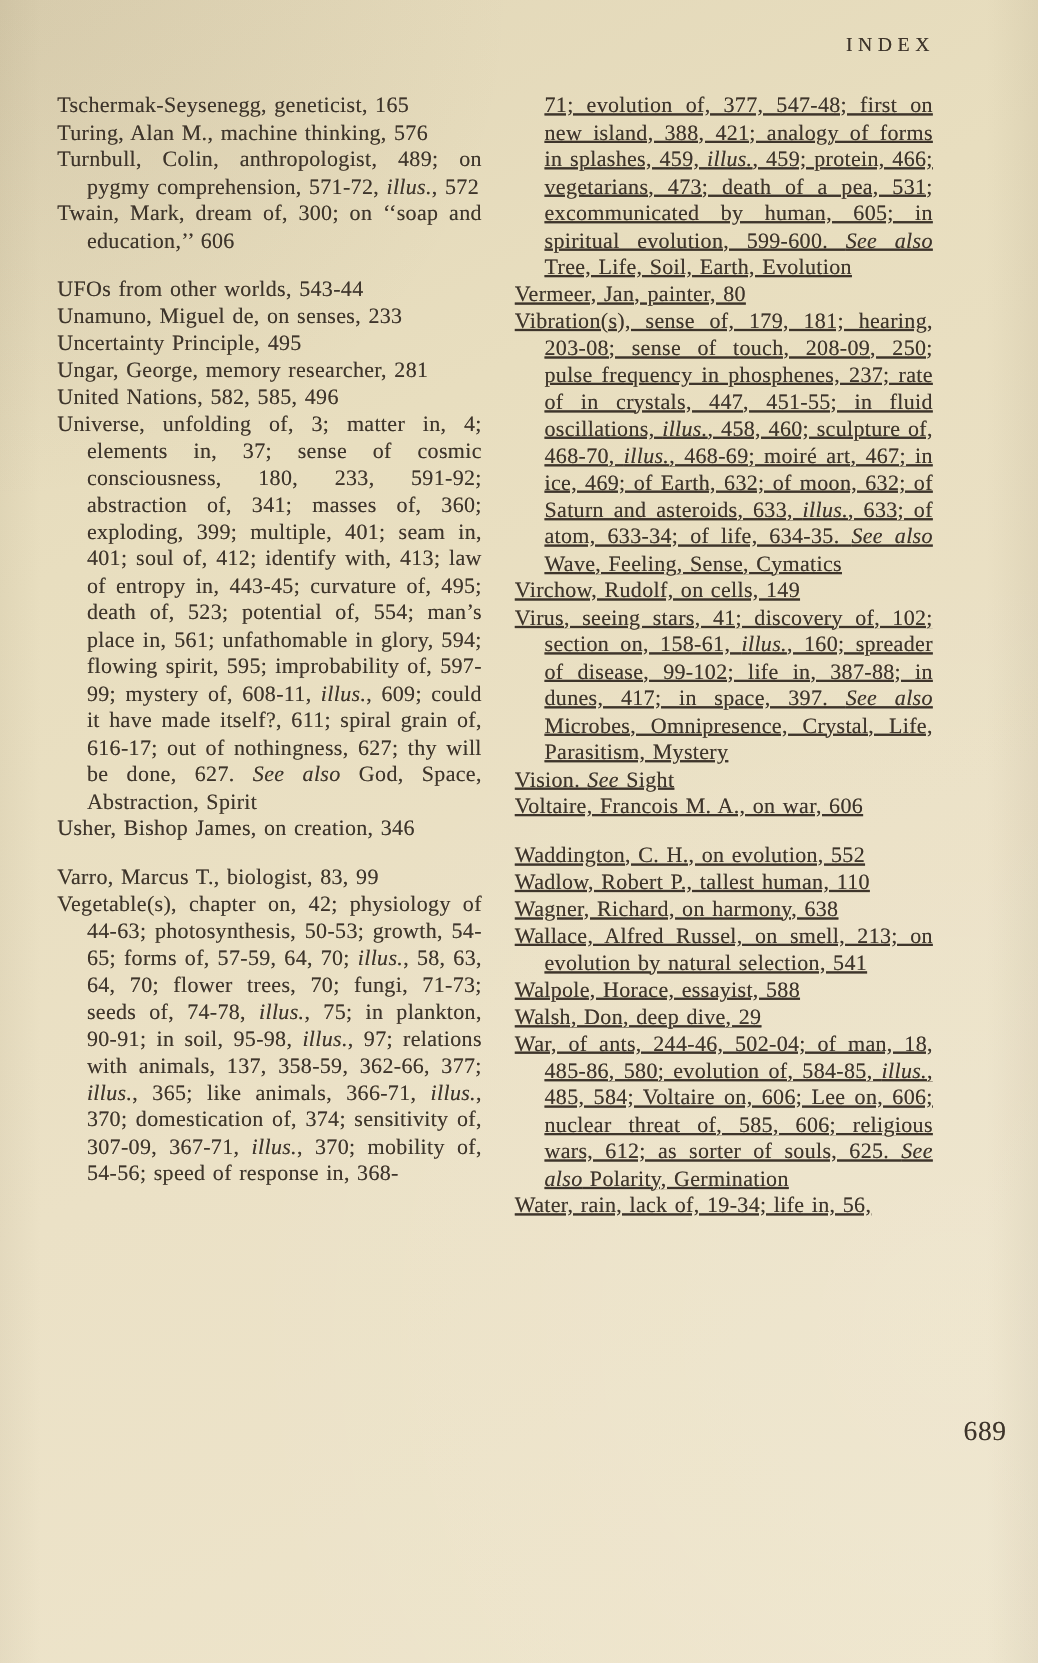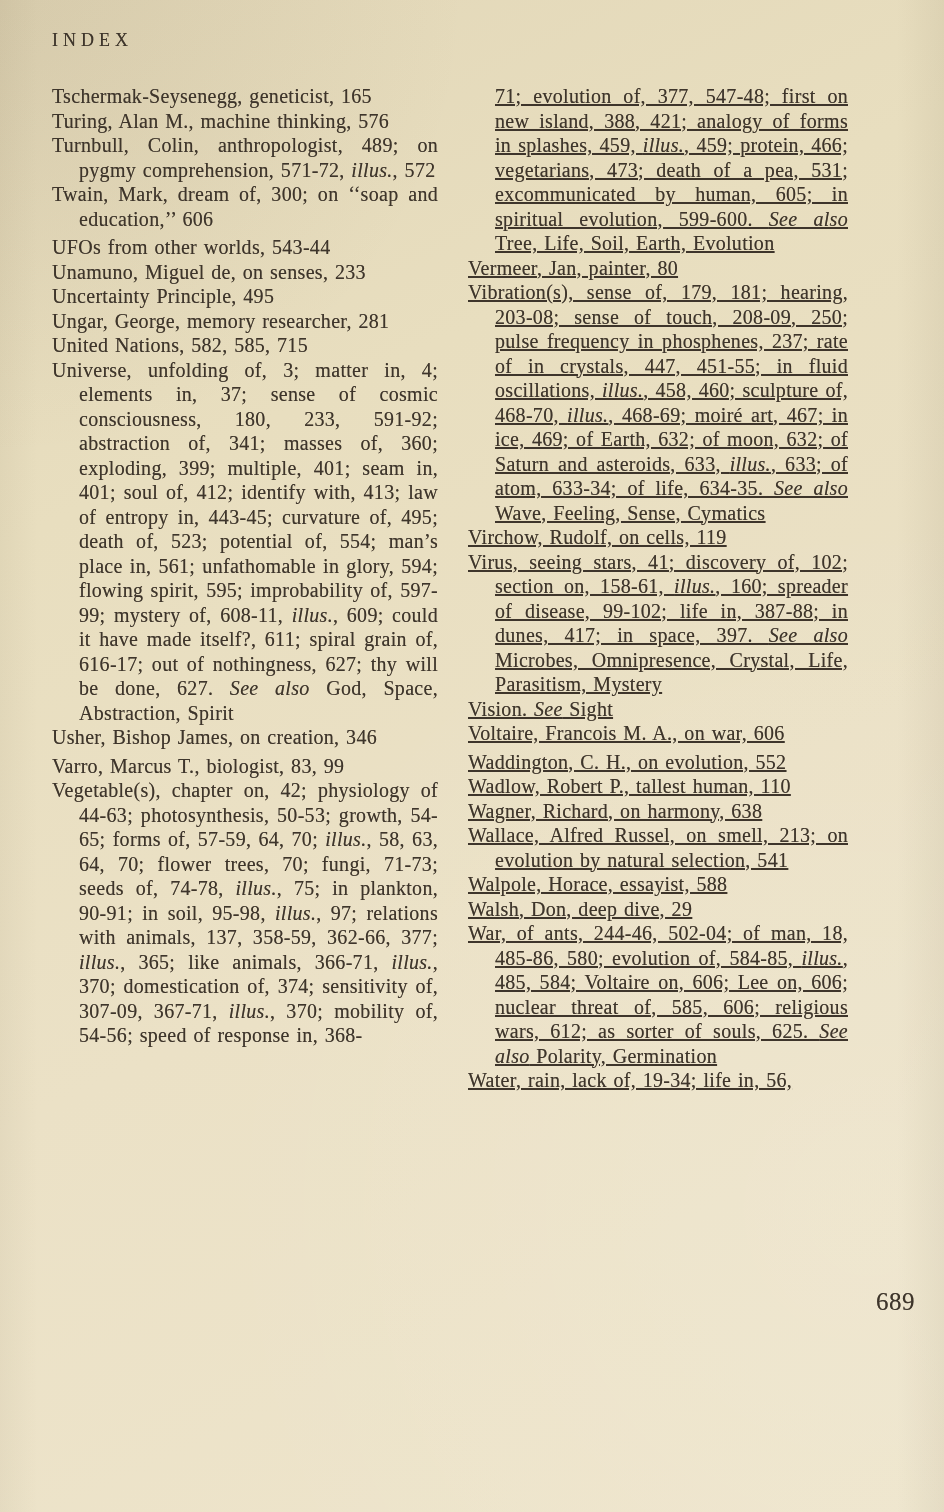--- a/index.html
+++ b/index.html
@@ -8,36 +8,36 @@
     font-family:"Liberation Serif","DejaVu Serif",serif;
     background:
       radial-gradient(90% 55% at 0% 0%, rgba(110,92,58,.10), rgba(110,92,58,0) 55%),
       radial-gradient(120% 80% at 92% 80%, rgba(255,255,255,.10), rgba(255,255,255,0) 60%),
       linear-gradient(90deg, rgba(100,85,55,.06) 0%, rgba(100,85,55,0) 4%, rgba(100,85,55,0) 95%, rgba(100,85,55,.08) 100%),
       linear-gradient(155deg, var(--paper-dark,#e2d7b8) 0%, #e8debf 28%, var(--paper,#ebe1c6) 58%, #eee5cc 100%);
     color:var(--ink,#3e352b);
   }
   .running-head{
     position:absolute;top:30px;left:52px;width:798px;
-    text-align:left;font-size:18px;letter-spacing:5px;
+    text-align:right;font-size:18px;letter-spacing:5px;
     color:var(--ink,#3e352b);
     text-shadow:0 0 .5px rgba(62,53,43,.6);
   }
   .col{
     position:absolute;top:84px;
     font-size:20px;line-height:24.5px;
     letter-spacing:.3px;word-spacing:1.4px;
     text-align:justify;hyphens:auto;
     text-shadow:0 0 .5px rgba(62,53,43,.55);
     font-feature-settings:"onum" 1;
   }
   .col.left{left:52px;width:386px;}
   .col.right{left:468px;width:380px;text-decoration:underline;}
   .entry{margin:0;padding-left:27px;text-indent:-27px;}
-  .entry.gap{margin-top:4px;}
+  .entry.gap{margin-top:20px;}
   .entry.cont{text-indent:0;}
   .entry i{font-style:italic;}
   .folio{
     position:absolute;left:856px;top:1288px;
     font-size:25px;letter-spacing:.5px;
     text-shadow:0 0 .5px rgba(62,53,43,.55);
     font-feature-settings:"onum" 1;
     margin-left:20px;
   }
 </style>
@@ -48,31 +48,31 @@
 
 <div class="col left">
     <p class="entry">Tschermak-Seysenegg, geneticist, 165</p>
     <p class="entry">Turing, Alan M., machine thinking, 576</p>
     <p class="entry">Turnbull, Colin, anthropologist, 489; on pygmy comprehension, 571-72, <i>illus.</i>, 572</p>
     <p class="entry">Twain, Mark, dream of, 300; on ‘‘soap and education,’’ 606</p>
     <p class="entry gap">UFOs from other worlds, 543-44</p>
     <p class="entry">Unamuno, Miguel de, on senses, 233</p>
     <p class="entry">Uncertainty Principle, 495</p>
     <p class="entry">Ungar, George, memory researcher, 281</p>
-    <p class="entry">United Nations, 582, 585, 715</p>
+    <p class="entry">United Nations, 582, 585, 496</p>
     <p class="entry">Universe, unfolding of, 3; matter in, 4; elements in, 37; sense of cosmic consciousness, 180, 233, 591-92; abstraction of, 341; masses of, 360; exploding, 399; multiple, 401; seam in, 401; soul of, 412; identify with, 413; law of entropy in, 443-45; curvature of, 495; death of, 523; potential of, 554; man’s place in, 561; unfathomable in glory, 594; flowing spirit, 595; improbability of, 597-99; mystery of, 608-11, <i>illus.</i>, 609; could it have made itself?, 611; spiral grain of, 616-17; out of nothingness, 627; thy will be done, 627. <i>See also</i> God, Space, Abstraction, Spirit</p>
     <p class="entry">Usher, Bishop James, on creation, 346</p>
     <p class="entry gap">Varro, Marcus T., biologist, 83, 99</p>
     <p class="entry">Vegetable(s), chapter on, 42; physiology of 44-63; photosynthesis, 50-53; growth, 54-65; forms of, 57-59, 64, 70; <i>illus.</i>, 58, 63, 64, 70; flower trees, 70; fungi, 71-73; seeds of, 74-78, <i>illus.</i>, 75; in plankton, 90-91; in soil, 95-98, <i>illus.</i>, 97; relations with animals, 137, 358-59, 362-66, 377; <i>illus.</i>, 365; like animals, 366-71, <i>illus.</i>, 370; domestication of, 374; sensitivity of, 307-09, 367-71, <i>illus.</i>, 370; mobility of, 54-56; speed of response in, 368-</p>
   </div>
 <div class="col right">
     <p class="entry cont">71; evolution of, 377, 547-48; first on new island, 388, 421; analogy of forms in splashes, 459, <i>illus.</i>, 459; protein, 466; vegetarians, 473; death of a pea, 531; excommunicated by human, 605; in spiritual evolution, 599-600. <i>See also</i> Tree, Life, Soil, Earth, Evolution</p>
     <p class="entry">Vermeer, Jan, painter, 80</p>
     <p class="entry">Vibration(s), sense of, 179, 181; hearing, 203-08; sense of touch, 208-09, 250; pulse frequency in phosphenes, 237; rate of in crystals, 447, 451-55; in fluid oscillations, <i>illus.</i>, 458, 460; sculpture of, 468-70, <i>illus.</i>, 468-69; moiré art, 467; in ice, 469; of Earth, 632; of moon, 632; of Saturn and asteroids, 633, <i>illus.</i>, 633; of atom, 633-34; of life, 634-35. <i>See also</i> Wave, Feeling, Sense, Cymatics</p>
-    <p class="entry">Virchow, Rudolf, on cells, 119</p>
+    <p class="entry">Virchow, Rudolf, on cells, 149</p>
     <p class="entry">Virus, seeing stars, 41; discovery of, 102; section on, 158-61, <i>illus.</i>, 160; spreader of disease, 99-102; life in, 387-88; in dunes, 417; in space, 397. <i>See also</i> Microbes, Omnipresence, Crystal, Life, Parasitism, Mystery</p>
     <p class="entry">Vision. <i>See</i> Sight</p>
     <p class="entry">Voltaire, Francois M. A., on war, 606</p>
     <p class="entry gap">Waddington, C. H., on evolution, 552</p>
     <p class="entry">Wadlow, Robert P., tallest human, 110</p>
     <p class="entry">Wagner, Richard, on harmony, 638</p>
     <p class="entry">Wallace, Alfred Russel, on smell, 213; on evolution by natural selection, 541</p>
     <p class="entry">Walpole, Horace, essayist, 588</p>
     <p class="entry">Walsh, Don, deep dive, 29</p>
     <p class="entry">War, of ants, 244-46, 502-04; of man, 18, 485-86, 580; evolution of, 584-85, <i>illus.</i>, 485, 584; Voltaire on, 606; Lee on, 606; nuclear threat of, 585, 606; religious wars, 612; as sorter of souls, 625. <i>See also</i> Polarity, Germination</p>

